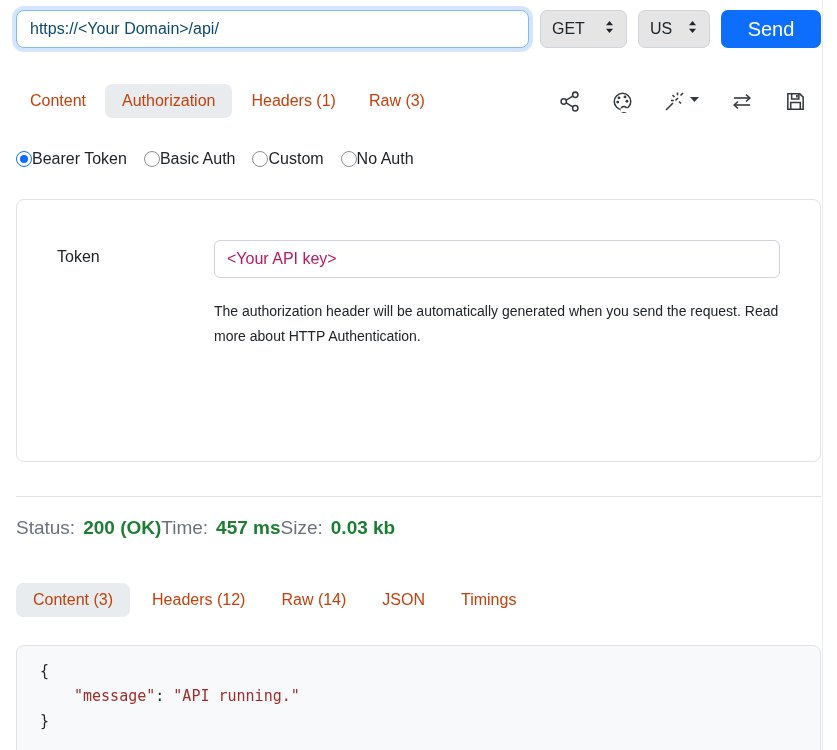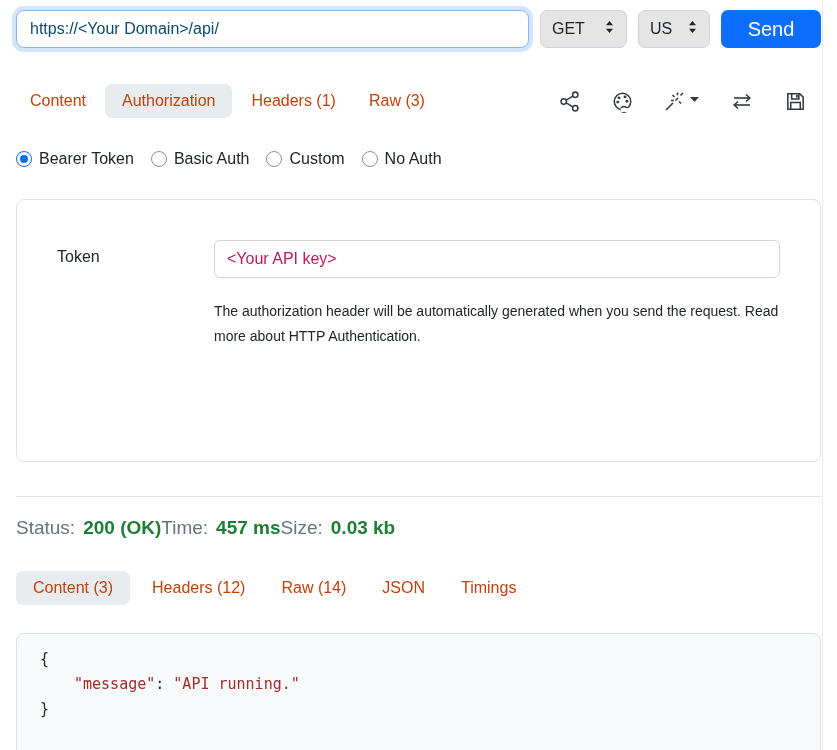--- a/index.html
+++ b/index.html
@@ -34,21 +34,21 @@
   .tab { padding:8px 14px; font-size:16px; color:#c2410c; border-radius:7px; cursor:pointer; white-space:nowrap; }
   .tab.active { background:#e9ecef; padding:8px 17px; }
 
   .toolbar { margin-left:auto; display:flex; align-items:center; gap:29px; padding-right:14px; }
   .icon-btn { width:24px; height:24px; display:flex; align-items:center; justify-content:center; cursor:pointer; }
   .icon-btn svg { display:block; }
   .icon-with-caret { width:38px; }
 
   
   .auth-options { display:flex; align-items:center; gap:17px; margin-top:32px; padding:0 16px; }
-  .auth-option { display:flex; align-items:center; gap:7px; cursor:pointer; font-size:16px; }
+  .auth-option { display:flex; align-items:center; cursor:pointer; font-size:16px; }
   .radio-dot { width:16px; height:16px; border-radius:50%; border:1px solid #8d9196; background:#fff;
                display:flex; align-items:center; justify-content:center; flex:0 0 auto; }
   .auth-option.selected .radio-dot { border-color:#0d6efd; }
   .radio-inner { width:8px; height:8px; border-radius:50%; background:transparent; }
   .auth-option.selected .radio-inner { background:#0d6efd; }
 
   
   .token-panel { margin:31px 16px 0 16px; height:263px; border:1px solid #dee2e6; border-radius:8px;
                  display:flex; padding:40px;gap:32px; }
   .token-label { width:125px; font-size:16px; color:#212529; padding-top:8px; }
@@ -59,21 +59,21 @@
   .help-text { margin-top:21px; font-size:14px; line-height:25px; color:#212529; max-width:588px; }
 
   
   .divider { border:none; border-top:1px solid #dee2e6; margin:34px 16px 0 16px; }
   .status-row { display:flex; align-items:baseline; margin-top:20px; padding:0 16px; font-size:19px; }
   .status-item { display:flex; gap:8px; }
   .status-label { color:#6a737d; }
   .status-value { color:#1e7e34; font-weight:700; }
 
   
-  .response-tabs { margin-top:32px; padding:0 16px; gap:8px; }
+  .response-tabs { margin-top:44px; padding:0 16px; gap:8px; }
   .code-panel { margin:28px 16px 0 16px; height:140px; background:#f8f9fa;
                 border:1px solid #dee2e6; border-radius:8px; padding:13px 23px;
                 font-family:"DejaVu Sans Mono", monospace; font-size:15px;
                 line-height:25px; color:#24292e; }
   .code-line { white-space:pre; }
   .code-line.indented { padding-left:34px; }
   .tok-string { color:#a12e2b; }
 </style>
 </head>
 <body>

